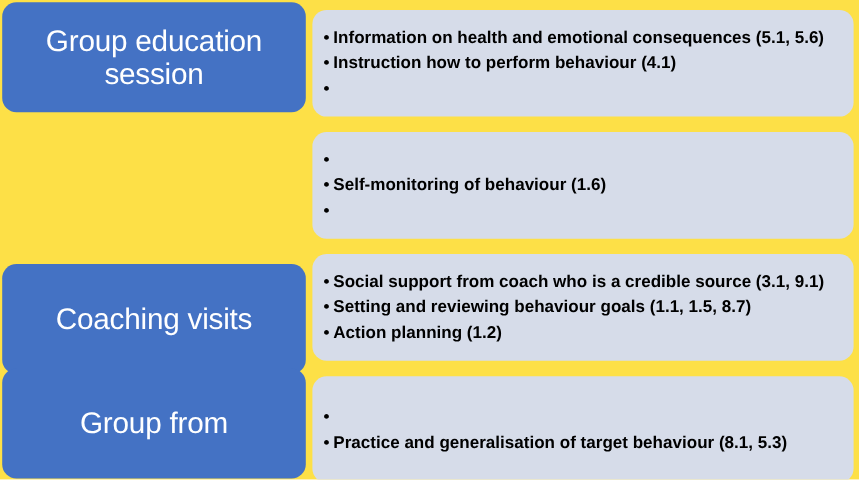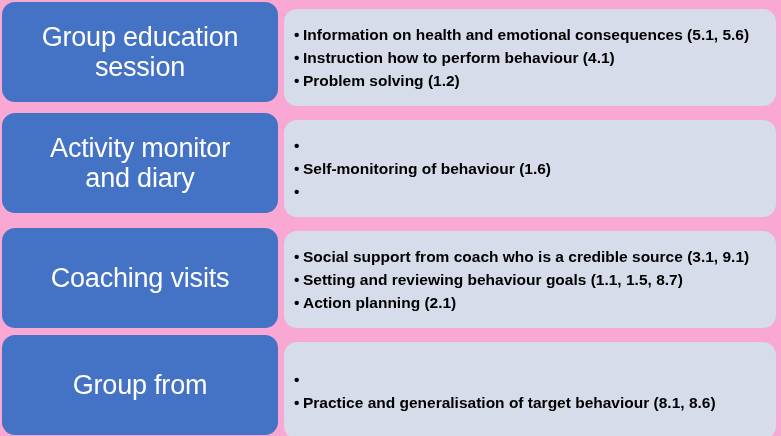--- a/index.html
+++ b/index.html
@@ -10,21 +10,21 @@
   body {
     width: 781px;
     height: 436px;
     overflow: hidden;
     font-family: "Liberation Sans", sans-serif;
   }
   #diagram {
     position: relative;
     width: 781px;
     height: 436px;
-    background: #f9a8d4;
+    background: #fde047;
   }
   .row {
     position: absolute;
     left: 0;
     width: 781px;
   }
   .intervention-box {
     position: absolute;
     left: 2px;
     width: 276px;
@@ -82,21 +82,21 @@
   
   #row-0 { top: 0px; height: 110px; }
   #row-0 .intervention-box { top: 2px;  height: 100px; }
   #row-0 .bct-box          { top: 9px;  height: 97px; }
 
   #row-1 { top: 110px; height: 110px; }
   #row-1 .intervention-box { top: 3px;  height: 100px; }
   #row-1 .bct-box          { top: 10px; height: 97px; }
 
   #row-2 { top: 220px; height: 110px; }
-  #row-2 .intervention-box { top: 8px;  height: 100px; }
+  #row-2 .intervention-box { top: 20px;  height: 100px; }
   #row-2 .bct-box          { top: 11px; height: 97px; }
 
   #row-3 { top: 330px; height: 106px; }
   #row-3 .intervention-box { top: 5px;  height: 100px; }
   #row-3 .bct-box          { top: 12px; height: 97px; }
 </style>
 </head>
 <body>
 
 <div id="diagram">
@@ -111,31 +111,26 @@
         <li class="bct-item">
             <span class="bullet">•</span>
             <span>Information on health and emotional consequences (5.1, 5.6)</span>
           </li>
         <li class="bct-item">
             <span class="bullet">•</span>
             <span>Instruction how to perform behaviour (4.1)</span>
           </li>
         <li class="bct-item">
             <span class="bullet">•</span>
-            <span>Problem solving (1.2)</span>
           </li>
       </ul>
     </div>
   </div>
 
   <div class="row" id="row-1">
-    <div class="intervention-box">
-      <div class="intervention-label">Activity monitor
-and diary</div>
-    </div>
     <div class="bct-box">
       <ul class="bct-list">
         <li class="bct-item">
             <span class="bullet">•</span>
           </li>
         <li class="bct-item">
             <span class="bullet">•</span>
             <span>Self-monitoring of behaviour (1.6)</span>
           </li>
         <li class="bct-item">
@@ -154,36 +149,36 @@
         <li class="bct-item">
             <span class="bullet">•</span>
             <span>Social support from coach who is a credible source (3.1, 9.1)</span>
           </li>
         <li class="bct-item">
             <span class="bullet">•</span>
             <span>Setting and reviewing behaviour goals (1.1, 1.5, 8.7)</span>
           </li>
         <li class="bct-item">
             <span class="bullet">•</span>
-            <span>Action planning (2.1)</span>
+            <span>Action planning (1.2)</span>
           </li>
       </ul>
     </div>
   </div>
 
   <div class="row" id="row-3">
     <div class="intervention-box">
       <div class="intervention-label">Group from</div>
     </div>
     <div class="bct-box">
       <ul class="bct-list">
         <li class="bct-item">
             <span class="bullet">•</span>
           </li>
         <li class="bct-item">
             <span class="bullet">•</span>
-            <span>Practice and generalisation of target behaviour (8.1, 8.6)</span>
+            <span>Practice and generalisation of target behaviour (8.1, 5.3)</span>
           </li>
       </ul>
     </div>
   </div>
 
 </div>
 
 </body></html>

